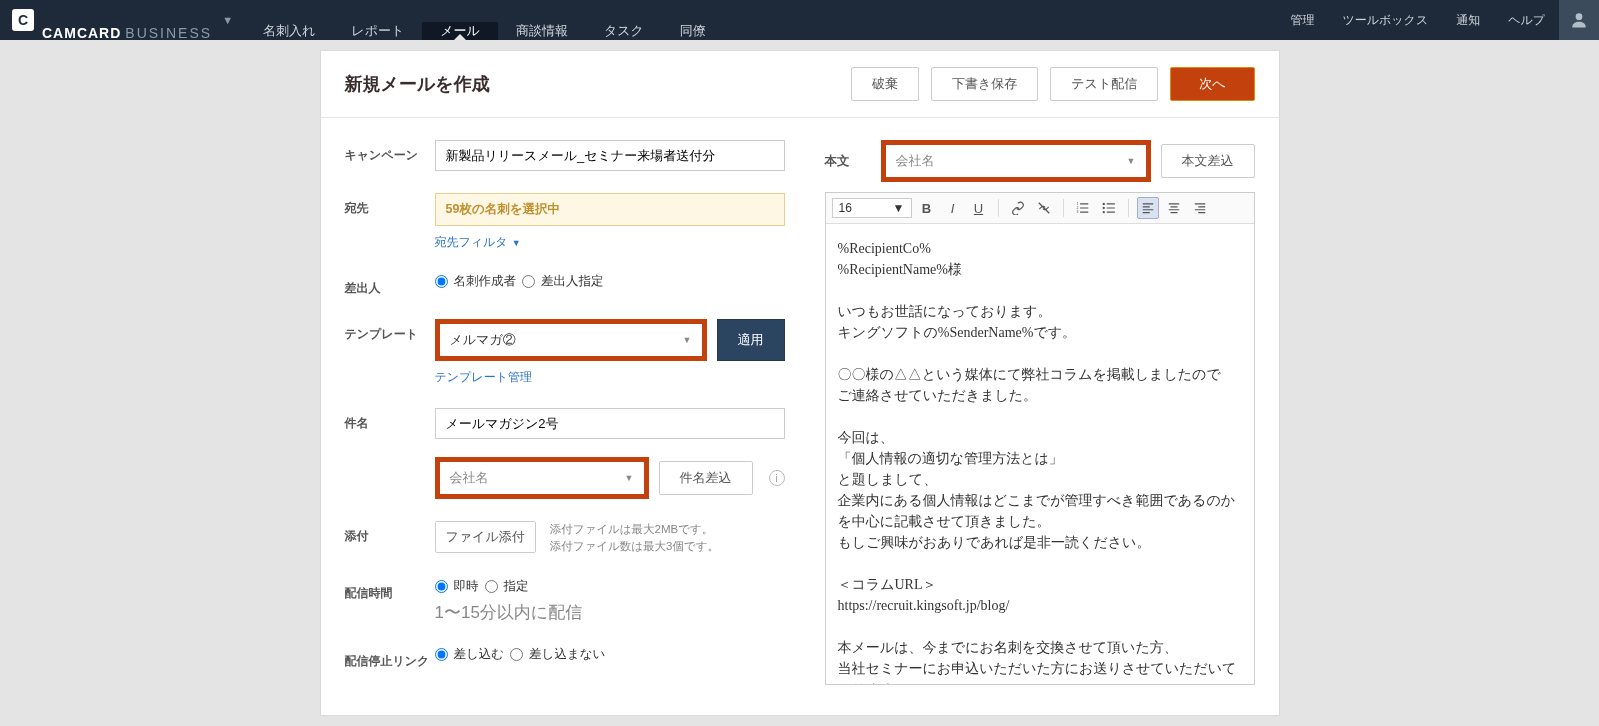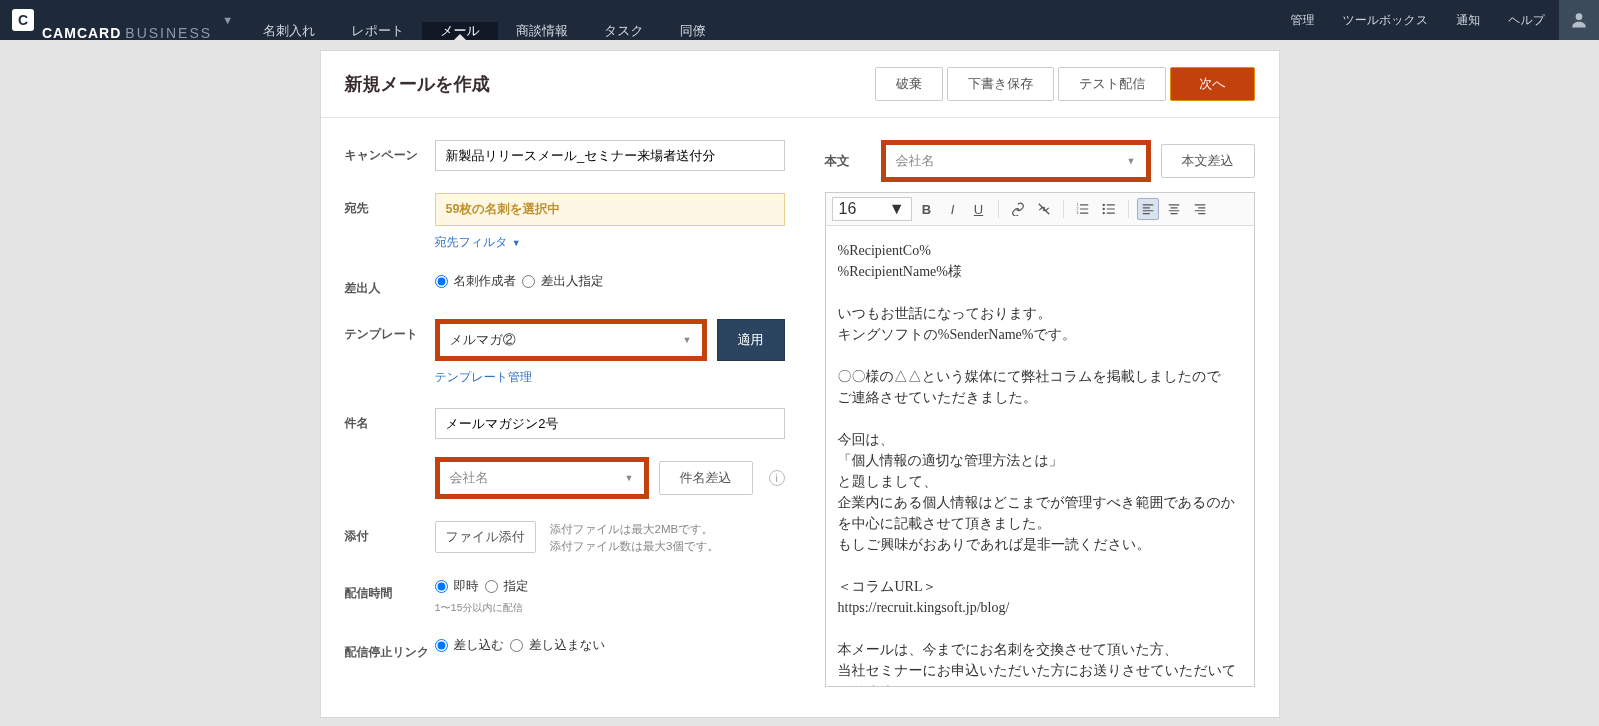--- a/index.html
+++ b/index.html
@@ -16,47 +16,47 @@
   .navtab.active::after { content:""; position:absolute; bottom:0; left:50%; transform:translateX(-50%); border:6px solid transparent; border-bottom-color:#e4e4e4;}
   .spacer { flex:1; }
   .rightnav { display:flex; align-items:stretch;}
   .rightnav .navtab { padding:0 14px; font-size:12px;}
   .user-square { width:40px; background:#3b4b5b; display:flex; align-items:center; justify-content:center;}
   .user-square svg { width:20px; height:20px; fill:#b4bec8;}
   .page-wrap { display:flex; justify-content:center; padding:10px 0 40px;}
   .card { width:960px; background:#fff; border:1px solid #d9d9d9; }
   .card-header { display:flex; align-items:center; justify-content:space-between; padding:16px 24px; border-bottom:1px solid #e5e5e5;}
   .card-title { font-size:18px; font-weight:bold; color:#3a2d2d;}
-  .hdr-buttons { display:flex; gap:4px;}
+  .hdr-buttons { display:flex; gap:12px;}
   .btn { border:1px solid #ccc; background:#fff; padding:7px 20px; font-size:13px; cursor:pointer; border-radius:2px; color:#555;}
   .btn-primary { background:#c2410c; border-color:#e08c0a; color:#fff; padding:7px 28px;}
   .card-body { display:flex; padding:22px 24px 30px; gap:40px; align-items:flex-start;}
   .col-left { flex: 0 0 440px; }
   .col-right { flex:1; min-width:0;}
   .form-row { display:flex; align-items:flex-start; margin-bottom:22px; }
   .form-label { width:90px; font-size:12px; color:#555; font-weight:bold; padding-top:7px;}
   .form-ctl { flex:1; }
   .text-input { width:100%; padding:7px 10px; border:1px solid #ccc; font-size:13px;}
   .recipient-box { width:100%; padding:7px 10px; border:1px solid #e6cf8f; background:#fdf7e3; color:#c09030; font-weight:bold; font-size:12.5px; cursor:pointer;}
   .linkish { color:#2c72c7; font-size:12px; cursor:pointer; margin-top:8px; display:inline-flex; align-items:center; gap:4px;}
   .radios { display:flex; gap:6px; align-items:center;}
   .radios label { display:flex; align-items:center; gap:6px; font-size:12.5px; cursor:pointer;}
   .select-like { display:flex; align-items:center; justify-content:space-between; border:5px solid #c2410c; padding:7px 10px; background:#fff; cursor:pointer; }
   .select-like .caret { font-size:9px; color:#888;}
   .row-inline { display:flex; gap:10px; }
   .row-inline .select-like { flex:1; }
   .btn-dark { background:#2b4560; color:#fff; border:1px solid #23384d; padding:7px 20px; cursor:pointer; font-size:13px;}
   .small-note { font-size:11.5px; color:#888; line-height:1.5;}
-  .sub-text { font-size:10px; color:#888; margin-top:6px;font-family:Liberation Mono, monospace;}
+  .sub-text { font-size:17px; color:#888; margin-top:6px;}
   .info-circle { display:inline-flex; width:16px; height:16px; border:1px solid #bbb; border-radius:50%; align-items:center; justify-content:center; font-size:10px; color:#999; margin-left:6px;}
   .right-top { display:flex; align-items:center; gap:10px; margin-bottom:10px;}
   .right-top .lbl { width:46px; font-size:12.5px; font-weight:bold; color:#555;}
   .editor-wrap { border:1px solid #ccc; }
   .toolbar { display:flex; align-items:center; gap:4px; padding:4px 6px; border-bottom:1px solid #ddd; background:#fafafa;}
-  .tool-select { width:80px; border:1px solid #ccc; padding:2px 6px; font-size:16px; background:#fff; display:flex; justify-content:space-between; align-items:center;}
+  .tool-select { width:80px; border:1px solid #ccc; padding:2px 6px; font-size:12px; background:#fff; display:flex; justify-content:space-between; align-items:center;}
   .tool-btn { width:22px; height:22px; display:flex; align-items:center; justify-content:center; cursor:pointer; color:#555; border-radius:2px;}
   .tool-btn.active { background:#d8e3f0; border:1px solid #aac;}
   .tool-sep { width:1px; height:18px; background:#ddd; margin:0 4px;}
   .tool-btn svg { width:14px; height:14px; fill:currentColor;}
   .editor-body { height:460px; overflow-y:scroll; padding:14px 12px; font-size:14px; line-height:1.5; color:#333; font-family:"MS PMincho","Hiragino Mincho Pro",serif;}
   .editor-body p { margin:0;}
 </style>
 </head>
 <body>
 

